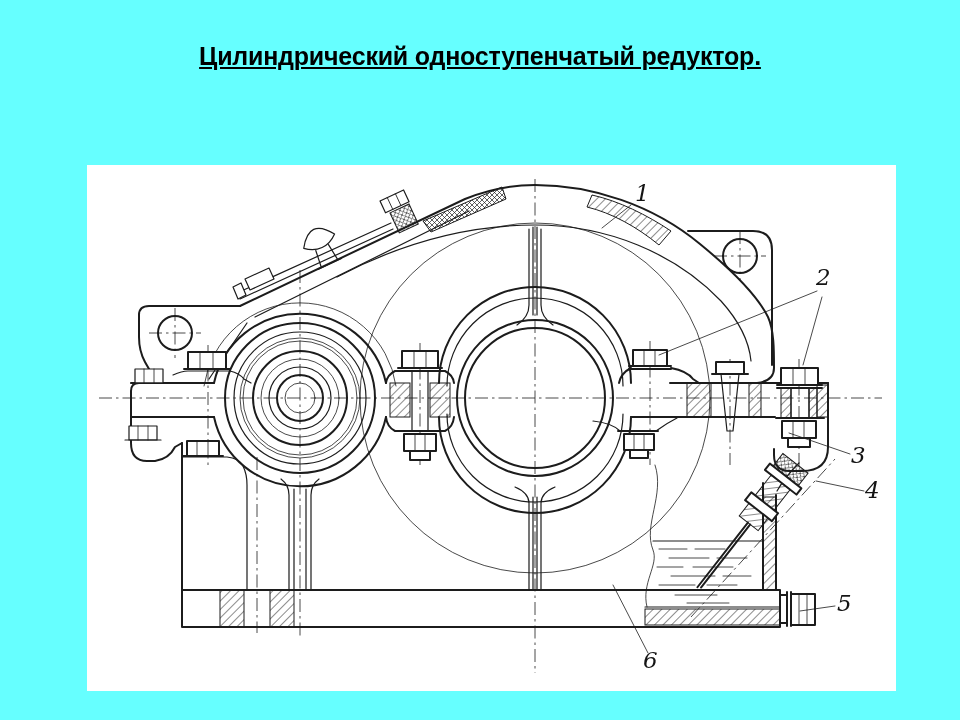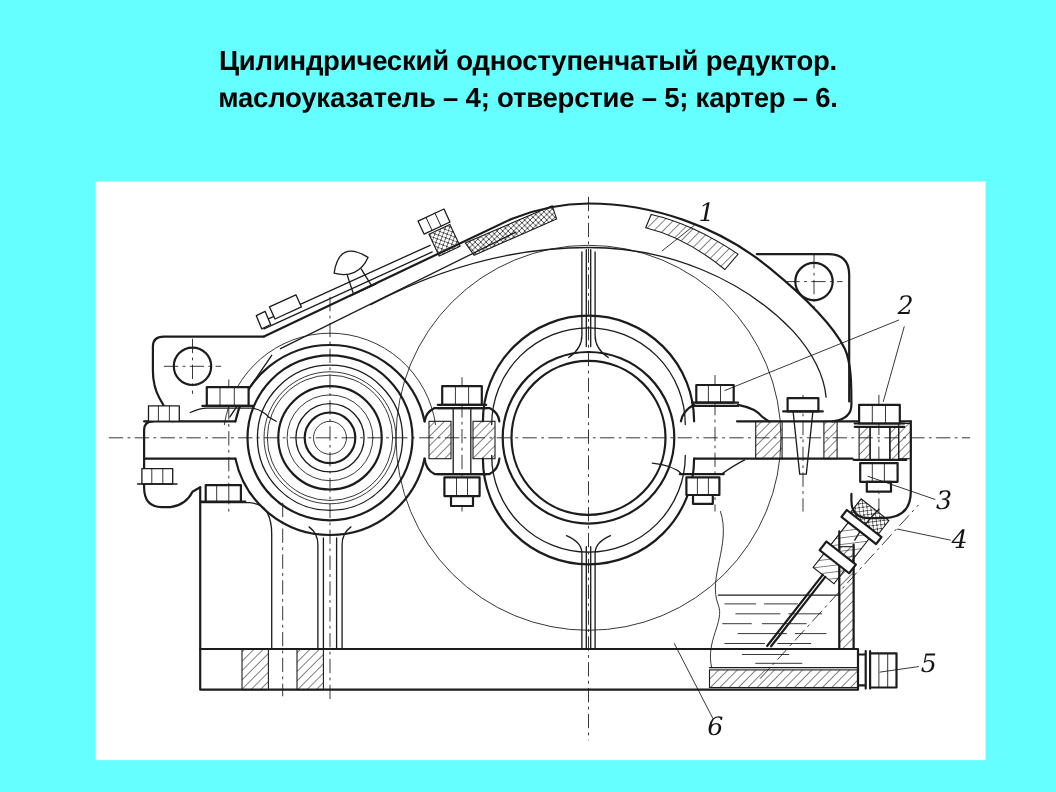--- a/index.html
+++ b/index.html
@@ -9,20 +9,21 @@
     font-family:"Liberation Sans", sans-serif;
     position:relative;
   }
   .title-block{
     position:absolute;left:0;top:40px;width:960px;
     text-align:center;
     font-weight:bold;
     font-size:25px;line-height:33px;
     color:#000;
     letter-spacing:-0.2px;
+    text-decoration:underline;
   }
   .drawing-panel{
     position:absolute;left:87px;top:165px;width:809px;height:526px;
     background:#ffffff;
   }
   .drawing-panel svg{display:block;width:809px;height:526px;}
 
   
   .k{fill:none;stroke:#1c1c1c;stroke-width:2;stroke-linecap:round;stroke-linejoin:round;}
   .m{fill:none;stroke:#1c1c1c;stroke-width:1.2;stroke-linecap:round;stroke-linejoin:round;}
@@ -31,21 +32,20 @@
   .hd{fill:url(#hd);stroke:#1c1c1c;stroke-width:1;}
   .hx{fill:url(#hx);stroke:#1c1c1c;stroke-width:1;}
   .wf{fill:#ffffff;}
   .num{font-family:"DejaVu Serif", serif;font-style:italic;font-size:23px;fill:#141414;}
 </style>
 </head>
 <body>
 
 <div class="title-block">
   <div>Цилиндрический одноступенчатый редуктор.</div>
-  <div>маслоуказатель – 4; отверстие – 5; картер – 6.</div>
 </div>
 
 <div class="drawing-panel">
 <svg viewBox="0 0 809 526">
   <defs>
     <pattern id="hd" width="6" height="6" patternUnits="userSpaceOnUse" patternTransform="rotate(45)">
       <line x1="0" y1="0" x2="0" y2="6" stroke="#1c1c1c" stroke-width="1"></line>
     </pattern>
     <pattern id="hx" width="5" height="5" patternUnits="userSpaceOnUse">
       <path d="M0,5 L5,0 M0,0 L5,5" stroke="#1c1c1c" stroke-width="0.7"></path>

